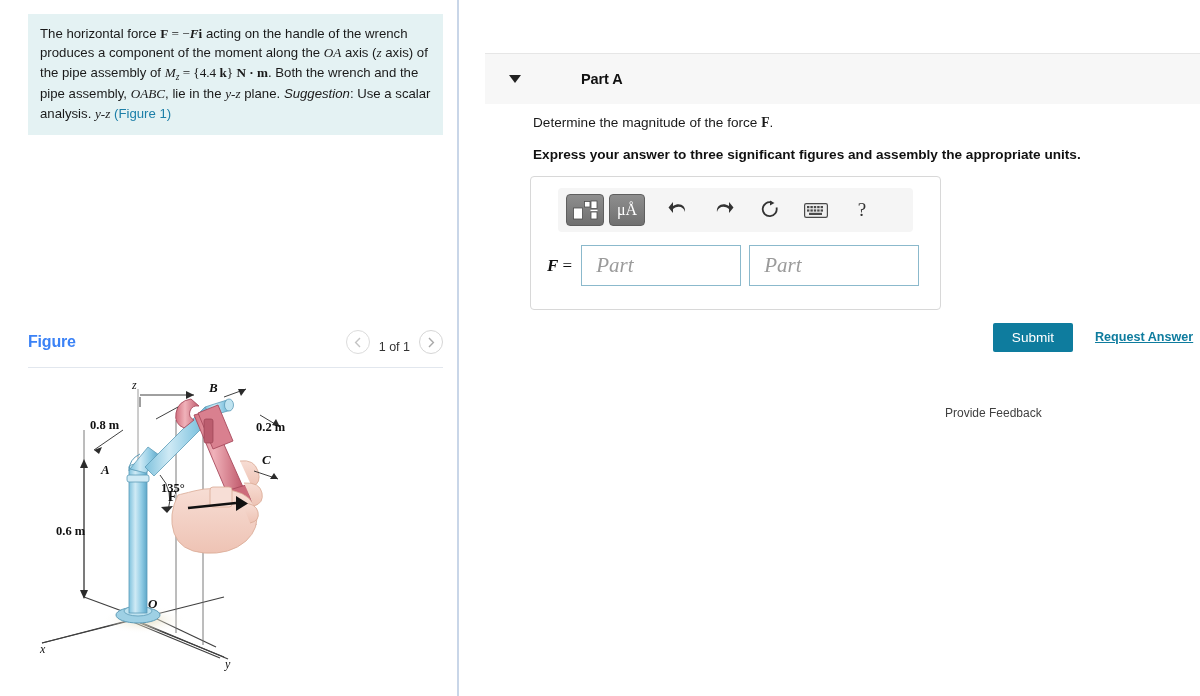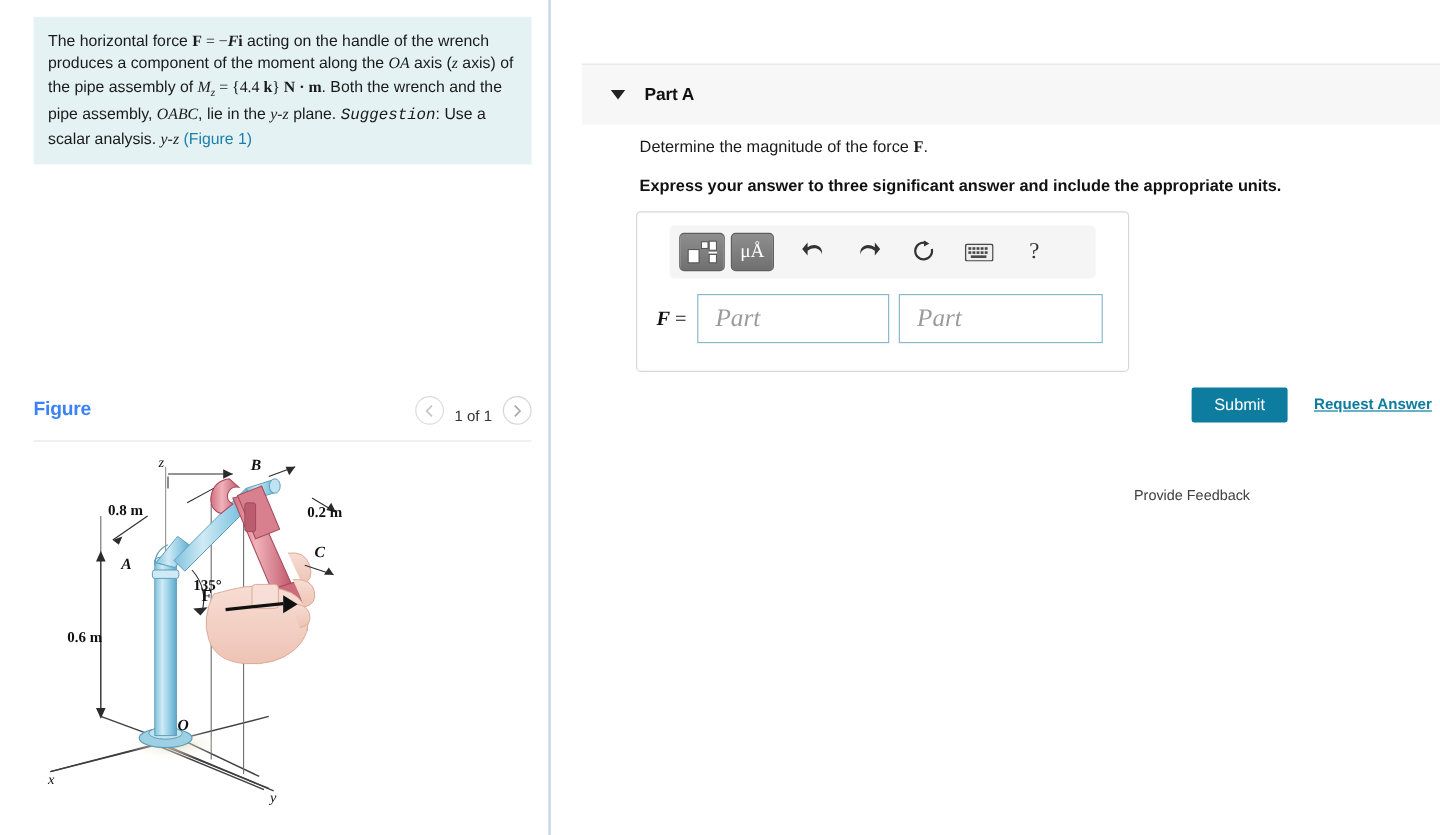--- a/index.html
+++ b/index.html
@@ -26,21 +26,21 @@
   #problem-box {
     position: absolute; left: 28px; top: 14px; width: 415px;
     background: #e4f2f3;
     padding: 10px 12px 12px 12px;
     font-size: 13.2px; color: #1a1a1a; line-height: 1.47;
   }
   #problem-box .mathi { font-family: "Liberation Serif", serif; font-style: italic; }
   #problem-box .mathb { font-family: "Liberation Serif", serif; font-weight: bold; font-style: normal;}
   #problem-box .mathbi { font-family: "Liberation Serif", serif; font-weight: bold; font-style: italic;}
   #problem-box .mathr { font-family: "Liberation Serif", serif; }
-  #problem-box .sug { font-style: italic; font-family: Liberation Mono, monospace; }
+  #problem-box .sug { font-style: italic; }
   #problem-box .figlink { color: #1c7fa8; text-decoration: none; }
   .sub { font-size: 0.72em; vertical-align: -0.28em; font-style: italic; font-family:"Liberation Serif",serif;}
 
   
   #figure-header {
     position: absolute; left: 28px; top: 330px; width: 415px; height: 36px;
   }
   #figure-title {
     position: absolute; left: 0; top: 3px;
     font-size: 16px; font-weight: bold; color: #3b82f6;
@@ -64,21 +64,21 @@
     position: absolute; left: 28px; top: 375px; width: 415px; height: 315px;
   }
   #figure-canvas svg { display:block; }
 
   
   #right-col { position: absolute; left: 459px; top: 0; width: 741px; height: 696px; }
 
   #partA-band {
     position: absolute; left: 26px; top: 53px; width: 715px; height: 51px;
     background: #f7f7f7; border-top: 1px solid #e6e6e6;
-    display: flex; align-items: center;
+    display: flex; align-items: center; gap: 44px;
   }
   #partA-caret {
     margin-left: 24px; margin-right: 16px;
     width: 0; height: 0; border-left: 6px solid transparent;
     border-right: 6px solid transparent; border-top: 8px solid #222;
   }
   #partA-title { font-size: 14.5px; font-weight: bold; color: #111; letter-spacing:-0.1px;}
 
   #q-text {
     position: absolute; left: 74px; top: 115px;
@@ -307,21 +307,21 @@
 
   <div id="right-col">
 
     <div id="partA-band">
       <div id="partA-caret"></div>
       <div id="partA-title">Part A</div>
     </div>
 
     <div id="q-text"><span>Determine the magnitude of the force </span><span class="mathb">F</span><span>.</span></div>
 
-    <div id="q-bold">Express your answer to three significant answer and include the appropriate units.</div>
+    <div id="q-bold">Express your answer to three significant figures and assembly the appropriate units.</div>
 
     <div id="answer-box">
       <div id="ab-toolbar">
 
         <div class="tb-btn">
           <svg class="tb-icon-svg" width="26" height="20" viewBox="0 0 26 20">
             <rect x="1.5" y="8" width="9" height="11" fill="#fff" stroke="#4d4d4d" stroke-width="0.8"></rect>
             <rect x="12.5" y="1.5" width="5.5" height="5.5" fill="#fff" stroke="#4d4d4d" stroke-width="0.8"></rect>
             <rect x="19" y="1" width="6" height="7.5" fill="#fff" stroke="#4d4d4d" stroke-width="0.8"></rect>
             <line x1="18.5" y1="10.5" x2="25.5" y2="10.5" stroke="#fff" stroke-width="1.4"></line>

